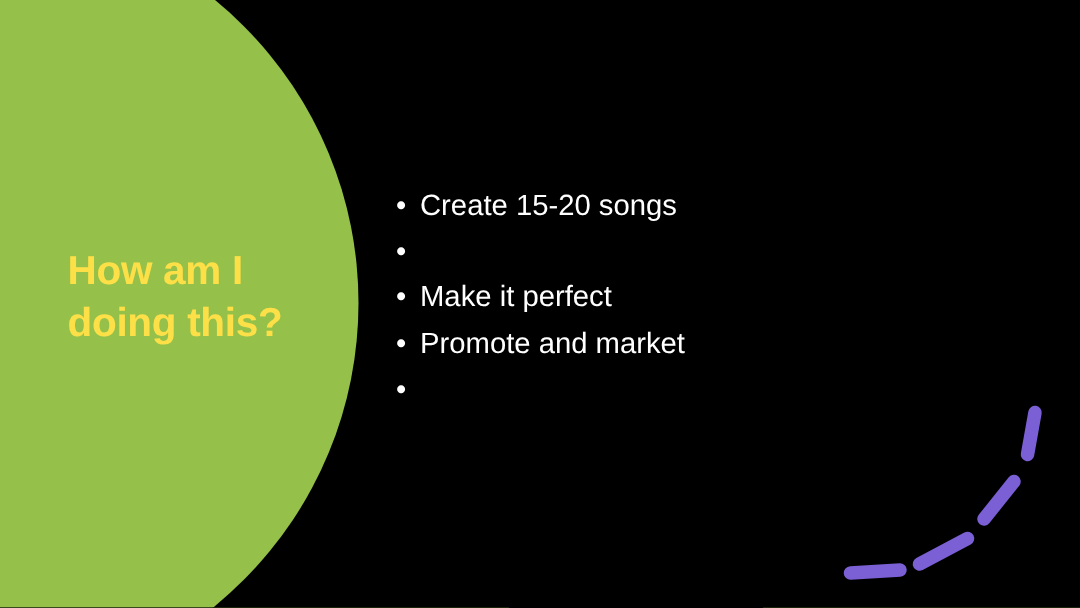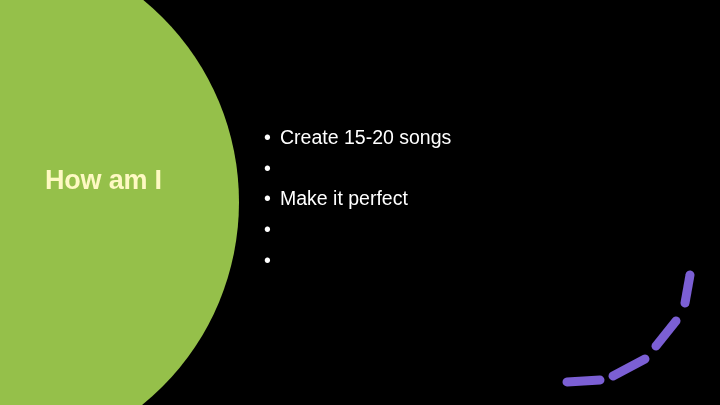--- a/index.html
+++ b/index.html
@@ -28,21 +28,21 @@
     border-radius: 50%;
     background: #95C04A;
   }
 
   
   .title {
     position: absolute;
     left: 45px;
     top: 163px;
     width: 200px;
-    color: #fef9c3;
+    color: #fde047;
     font-size: 27px;
     font-weight: bold;
     line-height: 35px;
     letter-spacing: -0.2px;
   }
   .title-line {
     display: block;
     white-space: nowrap;
   }
 
@@ -88,36 +88,38 @@
 </style>
 </head>
 <body>
 
 <div class="slide">
 
   <div class="green-circle"></div>
 
   <div class="title">
     <span class="title-line">How am I</span>
+    <span class="title-line">doing this?</span>
   </div>
 
   <ul class="bullet-list">
     <li class="bullet-item">
       <span class="bullet-dot">•</span>
       <span class="bullet-text">Create 15-20 songs</span>
     </li>
     <li class="bullet-item">
       <span class="bullet-dot">•</span>
     </li>
     <li class="bullet-item">
       <span class="bullet-dot">•</span>
       <span class="bullet-text">Make it perfect</span>
     </li>
     <li class="bullet-item">
       <span class="bullet-dot">•</span>
+      <span class="bullet-text">Promote and market</span>
     </li>
     <li class="bullet-item">
       <span class="bullet-dot">•</span>
     </li>
   </ul>
 
   <svg class="arc-decoration" viewBox="0 0 180 150">
     <g stroke="#7B5FD4" stroke-width="9" stroke-linecap="round" fill="none">
       <line x1="27" y1="127" x2="60" y2="125"></line>
       <line x1="73" y1="121" x2="105" y2="104"></line>

